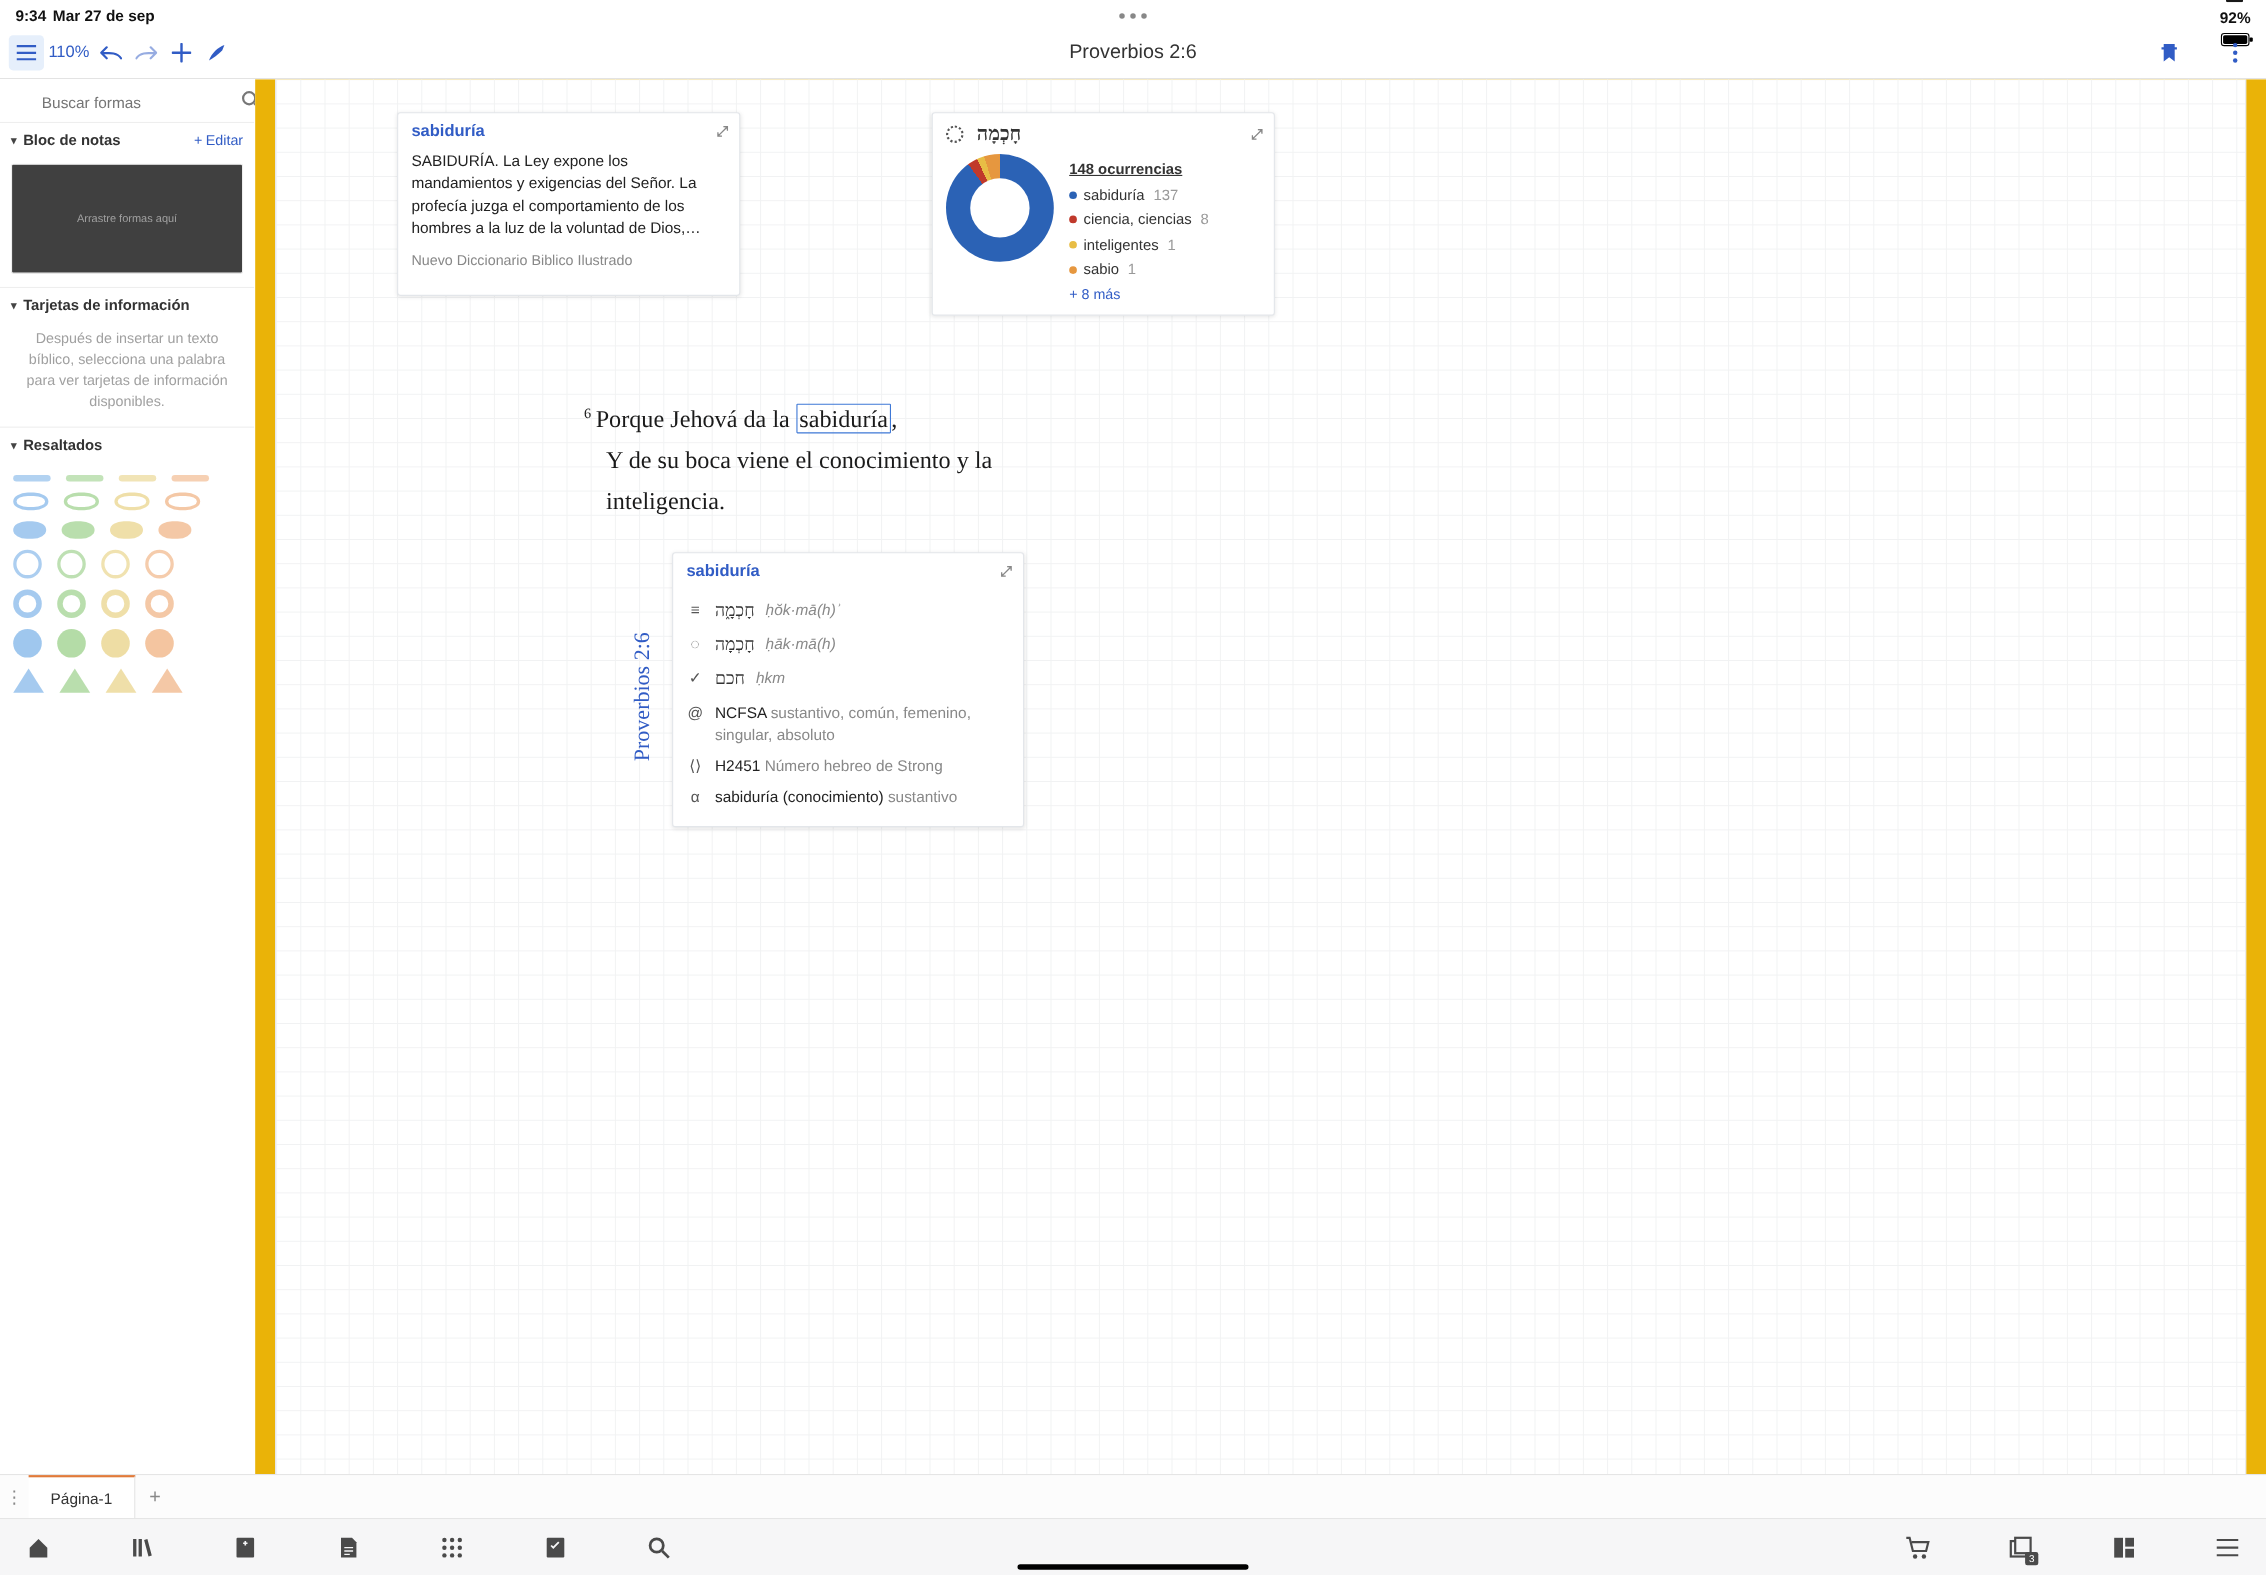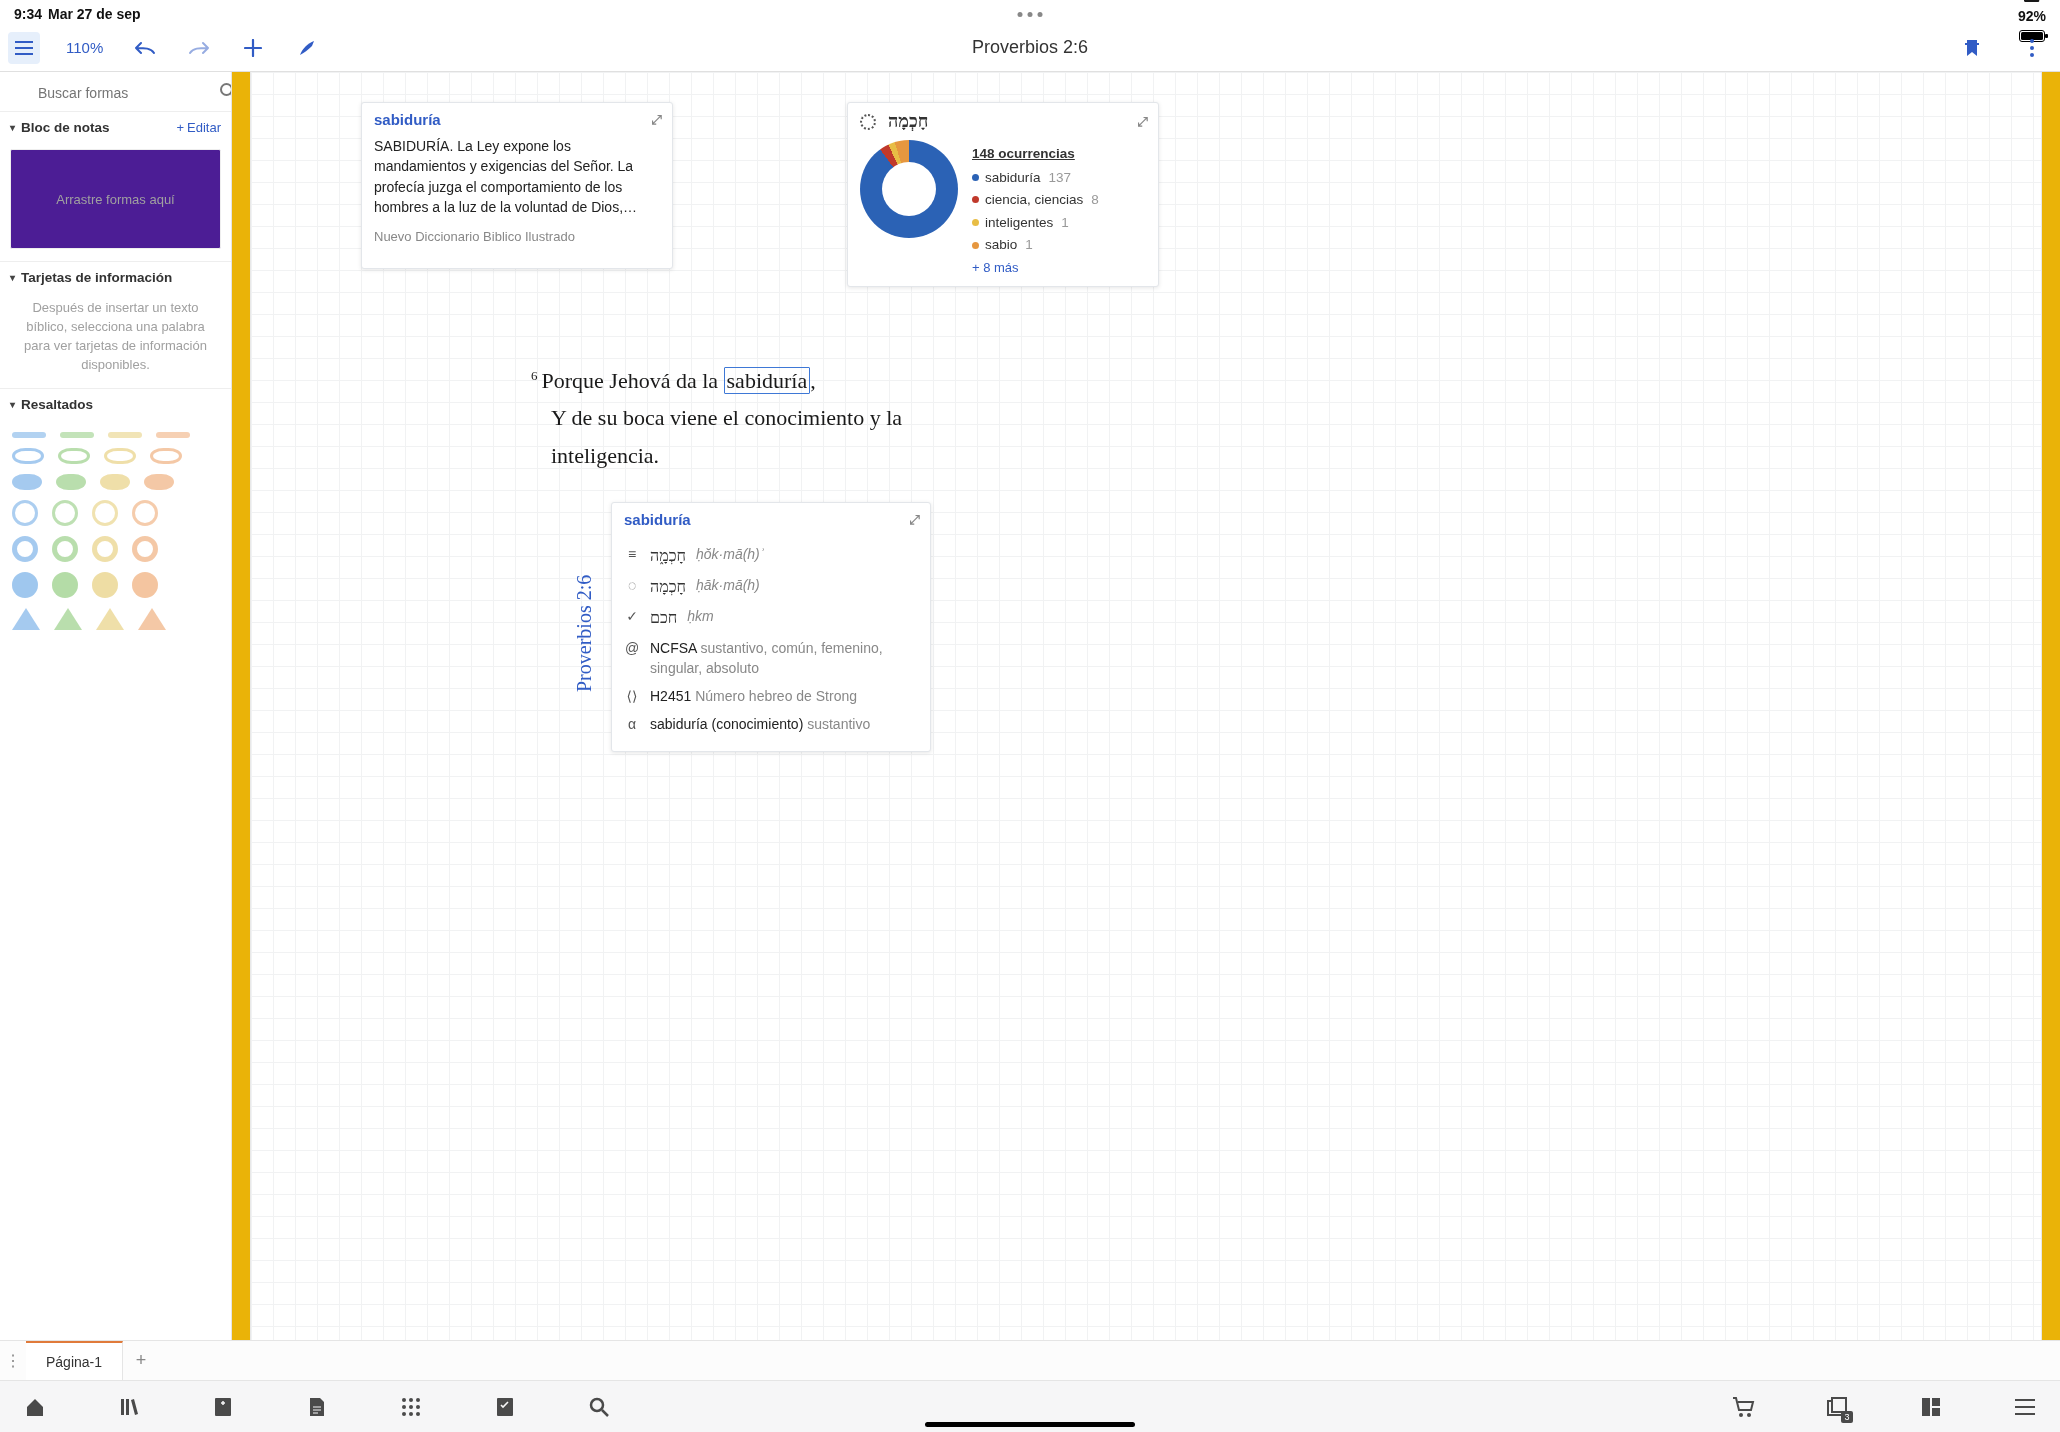--- a/index.html
+++ b/index.html
@@ -12,41 +12,41 @@
   .status-center { position:absolute; left:50%; transform:translateX(-50%); display:flex; gap:5px; }
   .dot { width:5px; height:5px; border-radius:50%; background:#888; }
   .status-right { display:flex; align-items:center; gap:6px;flex-direction:column; }
   .wifi-icon::before { content:"\1F4F6"; font-size:14px; filter: grayscale(1) brightness(0); opacity:.9; }
   .battery { width:26px; height:12px; border:1.5px solid #000; border-radius:3px; position:relative; }
   .battery::after { content:""; position:absolute; right:-4px; top:3px; width:2.5px; height:4px; background:#000; border-radius:1px; }
   .battery-fill { position:absolute; left:1px; top:1px; bottom:1px; width:90%; background:#000; border-radius:1.5px; }
 
   
   .toolbar { display:flex; align-items:center; padding:6px 12px 8px 8px; border-bottom:1px solid #e0e0e0; height:46px; position:relative; }
-  .tb-left { display:flex; align-items:center; gap:22px; }
+  .tb-left { display:flex; align-items:center; }
   .tb-btn { color:#315cc5; font-size:18px; cursor:pointer; display:flex; align-items:center; justify-content:center; width:32px; height:32px; }
   .menu-btn { background:#e6effb; border-radius:4px; }
   .zoom { color:#315cc5; font-weight:500; font-size:15px; padding:0 4px; }
   .tb-center { position:absolute; left:50%; transform:translateX(-50%); font-size:18px; color:#333; }
   .tb-right { margin-left:auto; display:flex; gap:28px; align-items:center; }
   .tb-icon { width:20px; height:20px; }
 
   
   .main { flex:1; display:flex; overflow:hidden; }
 
   
   .sidebar { width:232px; border-right:1px solid #e5e5e5; background:#fff; display:flex; flex-direction:column; font-size:13px; overflow-y:auto; position:relative; }
   .search-row { display:flex; align-items:center; padding:10px 10px 8px 10px;margin-left:28px; }
   .search-row input { flex:1; border:none; outline:none; font-size:14px; color:#888; background:transparent; }
   .search-ico { color:#777; }
   .section-hdr { display:flex; align-items:center; justify-content:space-between; padding:8px 10px; border-top:1px solid #eee; cursor:pointer; }
   .section-hdr .lbl { display:flex; align-items:center; gap:6px; font-weight:600; color:#333; font-size:13.5px; }
   .chev { font-size:10px; color:#444; transform:rotate(0deg); }
   .edit-link { color:#315cc5; font-size:13px; display:flex; align-items:center; gap:3px; }
-  .dropzone { margin:6px 10px 12px 10px; height:100px; border:1px solid #eee; background:#4c1d95; color:#a0a0a0; display:flex; align-items:center; justify-content:center; font-size:13px; border-radius:2px; }
+  .dropzone { margin:6px 10px 12px 10px; height:100px; border:1px solid #eee; background:#404040; color:#a0a0a0; display:flex; align-items:center; justify-content:center; font-size:10px; border-radius:2px; }
   .info-text { padding:6px 14px 14px 14px; color:#a0a0a0; font-size:13px; text-align:center; line-height:1.45; }
   .swatches { padding:6px 8px 8px 8px; display:flex; flex-direction:column; gap:10px; }
   .sw-row { display:flex; gap:14px; justify-content:flex-start; padding-left:4px; }
   .sw { width:34px; height:18px; }
   .sw-line { height:6px; border-radius:3px; opacity:.6; margin-top:6px;}
   .sw-oval { width:32px; height:16px; border:3px solid; border-radius:50%/60%; background:transparent; opacity:.7;}
   .sw-fillo { width:30px; height:16px; border-radius:50%/60%; opacity:.7;}
   .sw-circ { width:26px; height:26px; border:3px solid; border-radius:50%; background:transparent; opacity:.65;}
   .sw-circB { width:26px; height:26px; border:5px solid; border-radius:50%; background:transparent; opacity:.7;}
   .sw-disc { width:26px; height:26px; border-radius:50%; opacity:.75;}

